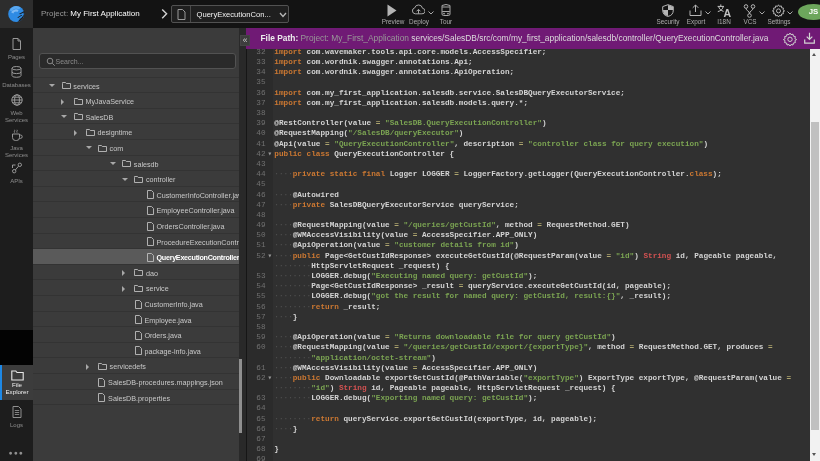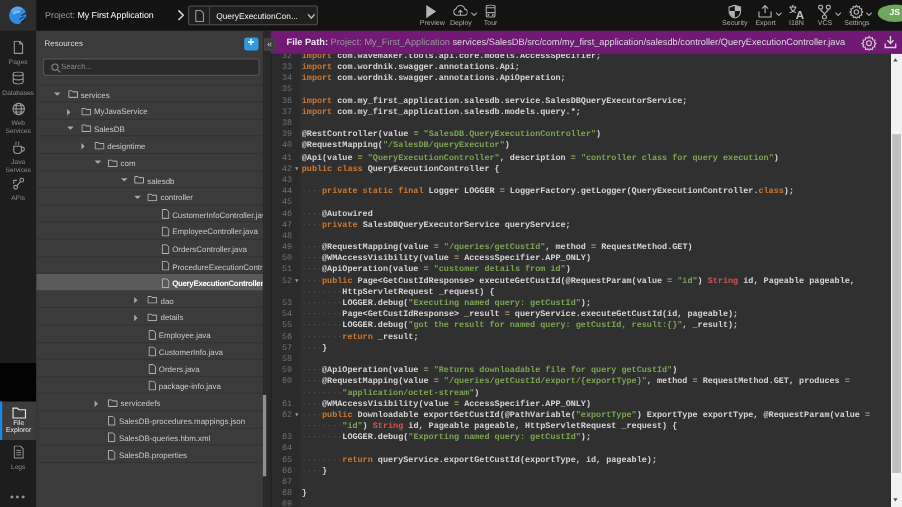--- a/index.html
+++ b/index.html
@@ -185,24 +185,20 @@
     <div style="position:absolute;left:0;top:17px;width:30px;text-align:center;font-size:6.2px;line-height:6.6px;color:#f0f0f0;">File<br>Explorer</div>
   </div>
   <div class="sideitem" style="top:376px;"><svg width="10" height="12" viewBox="0 0 10 12">
           <path d="M1,0.5 h5.5 L9,3 v8.5 h-8 Z" fill="none" stroke="#8f8f8f" stroke-width="1"></path>
           <path d="M2.8,4.5 h4.4 M2.8,6.5 h4.4 M2.8,8.5 h4.4" stroke="#8f8f8f" stroke-width="0.9"></path>
         </svg><div class="sidelabel">Logs</div></div>
   <div class="sideitem" style="top:413px;"><span style="color:#909090;font-size:6.5px;letter-spacing:1.2px;">●●●</span></div>
 </div>
 
 <div id="panel">
-  <div id="phead">
-        <div id="ptitle">Resources</div>
-        <div id="plus">+</div>
-      </div>
   <div id="searchbox">
     <svg style="position:absolute;left:6px;top:3px" width="10" height="10" viewBox="0 0 10 10">
           <circle cx="4" cy="4" r="2.8" fill="none" stroke="#888" stroke-width="1"></circle>
           <path d="M6.2,6.2 L8.8,8.8" stroke="#888" stroke-width="1"></path>
         </svg>
     <div class="ph">Search...</div>
   </div>
   <div id="tree">
         <div class="row">
           <span class="arr open" style="left:16.3px"></span>
@@ -288,33 +284,33 @@
           <svg class="fico" style="left:101.1px;top:4.6px" width="9" height="7" viewBox="0 0 9 7">
             <path d="M0.5,1.5 v-1 h3 l0.8,1 h4.2 v5 h-8 Z" fill="none" stroke="#bdbdbd" stroke-width="0.9"></path>
           </svg>
           <span class="lbl" style="left:112.89999999999999px">dao</span>
         </div>
         <div class="row">
           <span class="arr closed" style="left:88.89999999999999px"></span>
           <svg class="fico" style="left:101.1px;top:4.6px" width="9" height="7" viewBox="0 0 9 7">
             <path d="M0.5,1.5 v-1 h3 l0.8,1 h4.2 v5 h-8 Z" fill="none" stroke="#bdbdbd" stroke-width="0.9"></path>
           </svg>
-          <span class="lbl" style="left:112.89999999999999px">details</span>
+          <span class="lbl" style="left:112.89999999999999px">service</span>
         </div>
         <div class="row">
           <svg class="fico" style="left:101.49999999999999px" width="7" height="9" viewBox="0 0 7 9">
             <path d="M0.5,0.5 h4 L6.5,2.5 v6 h-6 Z" fill="none" stroke="#bdbdbd" stroke-width="0.9"></path>
           </svg>
+          <span class="lbl" style="left:111.39999999999999px">CustomerInfo.java</span>
+        </div>
+        <div class="row">
+          <svg class="fico" style="left:101.49999999999999px" width="7" height="9" viewBox="0 0 7 9">
+            <path d="M0.5,0.5 h4 L6.5,2.5 v6 h-6 Z" fill="none" stroke="#bdbdbd" stroke-width="0.9"></path>
+          </svg>
           <span class="lbl" style="left:111.39999999999999px">Employee.java</span>
-        </div>
-        <div class="row">
-          <svg class="fico" style="left:101.49999999999999px" width="7" height="9" viewBox="0 0 7 9">
-            <path d="M0.5,0.5 h4 L6.5,2.5 v6 h-6 Z" fill="none" stroke="#bdbdbd" stroke-width="0.9"></path>
-          </svg>
-          <span class="lbl" style="left:111.39999999999999px">CustomerInfo.java</span>
         </div>
         <div class="row">
           <svg class="fico" style="left:101.49999999999999px" width="7" height="9" viewBox="0 0 7 9">
             <path d="M0.5,0.5 h4 L6.5,2.5 v6 h-6 Z" fill="none" stroke="#bdbdbd" stroke-width="0.9"></path>
           </svg>
           <span class="lbl" style="left:111.39999999999999px">Orders.java</span>
         </div>
         <div class="row">
           <svg class="fico" style="left:101.49999999999999px" width="7" height="9" viewBox="0 0 7 9">
             <path d="M0.5,0.5 h4 L6.5,2.5 v6 h-6 Z" fill="none" stroke="#bdbdbd" stroke-width="0.9"></path>
@@ -326,26 +322,20 @@
           <svg class="fico" style="left:64.8px;top:4.6px" width="9" height="7" viewBox="0 0 9 7">
             <path d="M0.5,1.5 v-1 h3 l0.8,1 h4.2 v5 h-8 Z" fill="none" stroke="#bdbdbd" stroke-width="0.9"></path>
           </svg>
           <span class="lbl" style="left:76.6px">servicedefs</span>
         </div>
         <div class="row">
           <svg class="fico" style="left:65.19999999999999px" width="7" height="9" viewBox="0 0 7 9">
             <path d="M0.5,0.5 h4 L6.5,2.5 v6 h-6 Z" fill="none" stroke="#bdbdbd" stroke-width="0.9"></path>
           </svg>
           <span class="lbl" style="left:75.1px">SalesDB-procedures.mappings.json</span>
-        </div>
-        <div class="row">
-          <svg class="fico" style="left:65.19999999999999px" width="7" height="9" viewBox="0 0 7 9">
-            <path d="M0.5,0.5 h4 L6.5,2.5 v6 h-6 Z" fill="none" stroke="#bdbdbd" stroke-width="0.9"></path>
-          </svg>
-          <span class="lbl" style="left:75.1px">SalesDB-queries.hbm.xml</span>
         </div>
         <div class="row">
           <svg class="fico" style="left:65.19999999999999px" width="7" height="9" viewBox="0 0 7 9">
             <path d="M0.5,0.5 h4 L6.5,2.5 v6 h-6 Z" fill="none" stroke="#bdbdbd" stroke-width="0.9"></path>
           </svg>
           <span class="lbl" style="left:75.1px">SalesDB.properties</span>
         </div>
       </div>
   <div id="pscroll">
         <div id="pthumb"></div>

